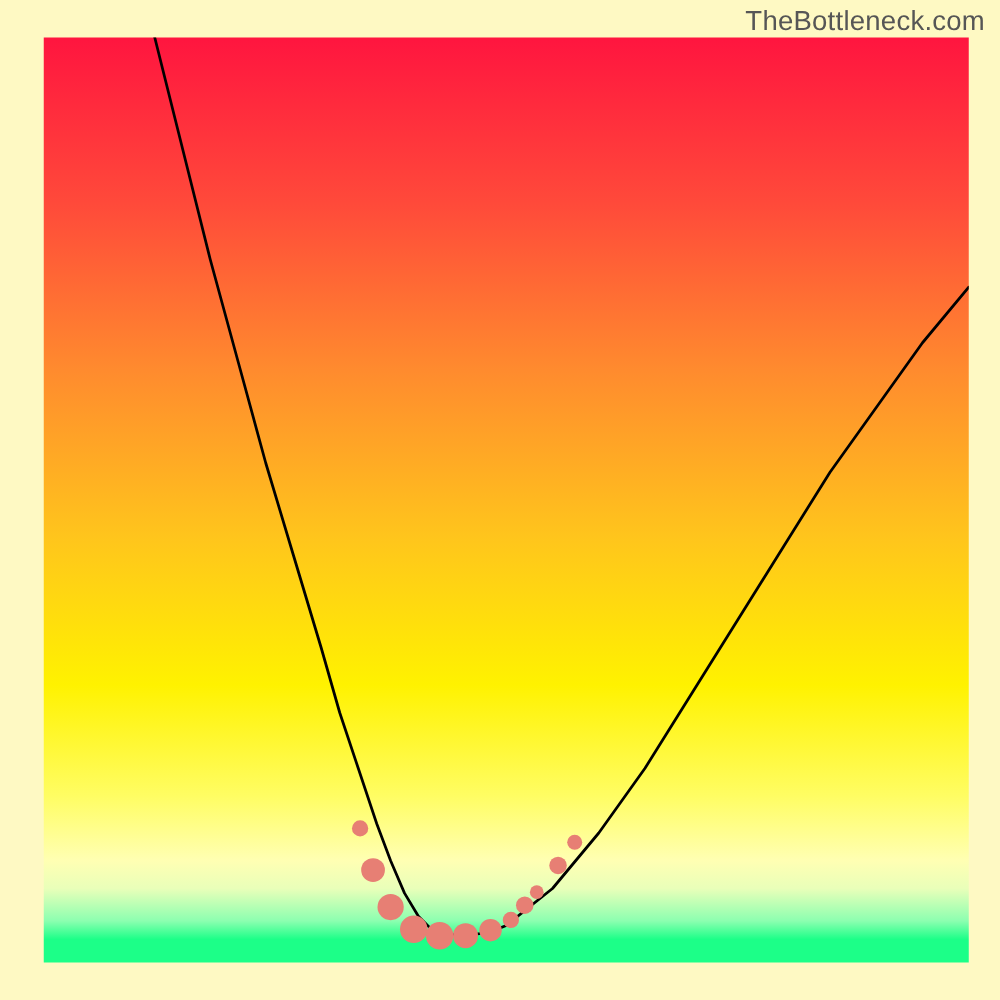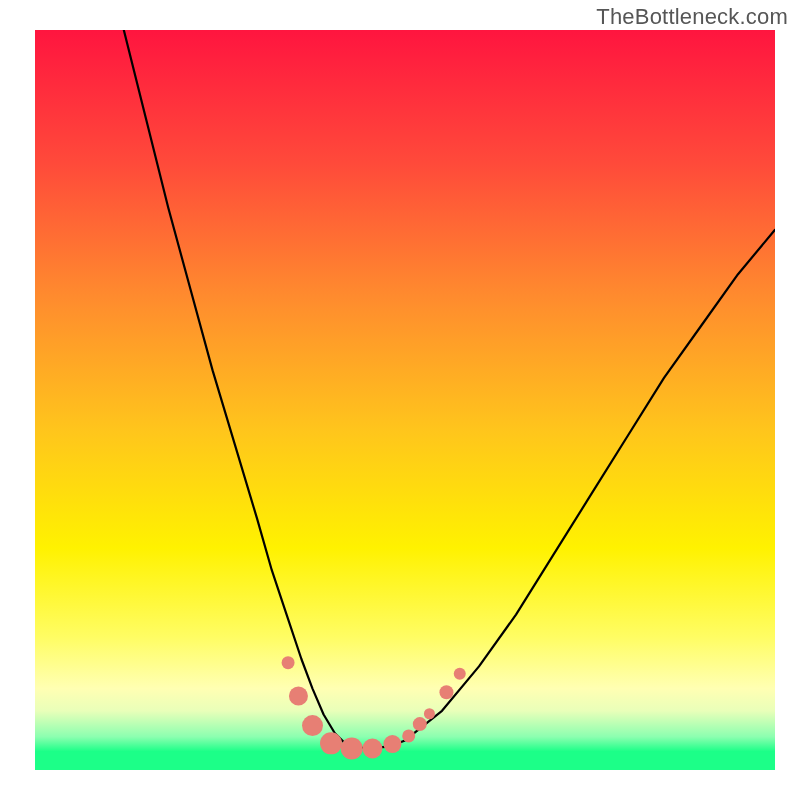--- a/index.html
+++ b/index.html
@@ -1,21 +1,21 @@
 <!DOCTYPE html>
 <html><head>
 <meta charset="utf-8">
 <style>
   * { margin: 0; padding: 0; box-sizing: border-box; }
   html, body { width: 800px; height: 800px; overflow: hidden; background: #000; }
   .frame {
     position: relative;
     width: 800px;
     height: 800px;
-    background: #ffffff;
+    background: #fef9c3;
   }
   .watermark {
     position: absolute;
     top: 4px;
     right: 12px;
     font-family: Arial, Helvetica, sans-serif;
     font-size: 22px;
     font-weight: 500;
     color: #565656;
     letter-spacing: 0.2px;

